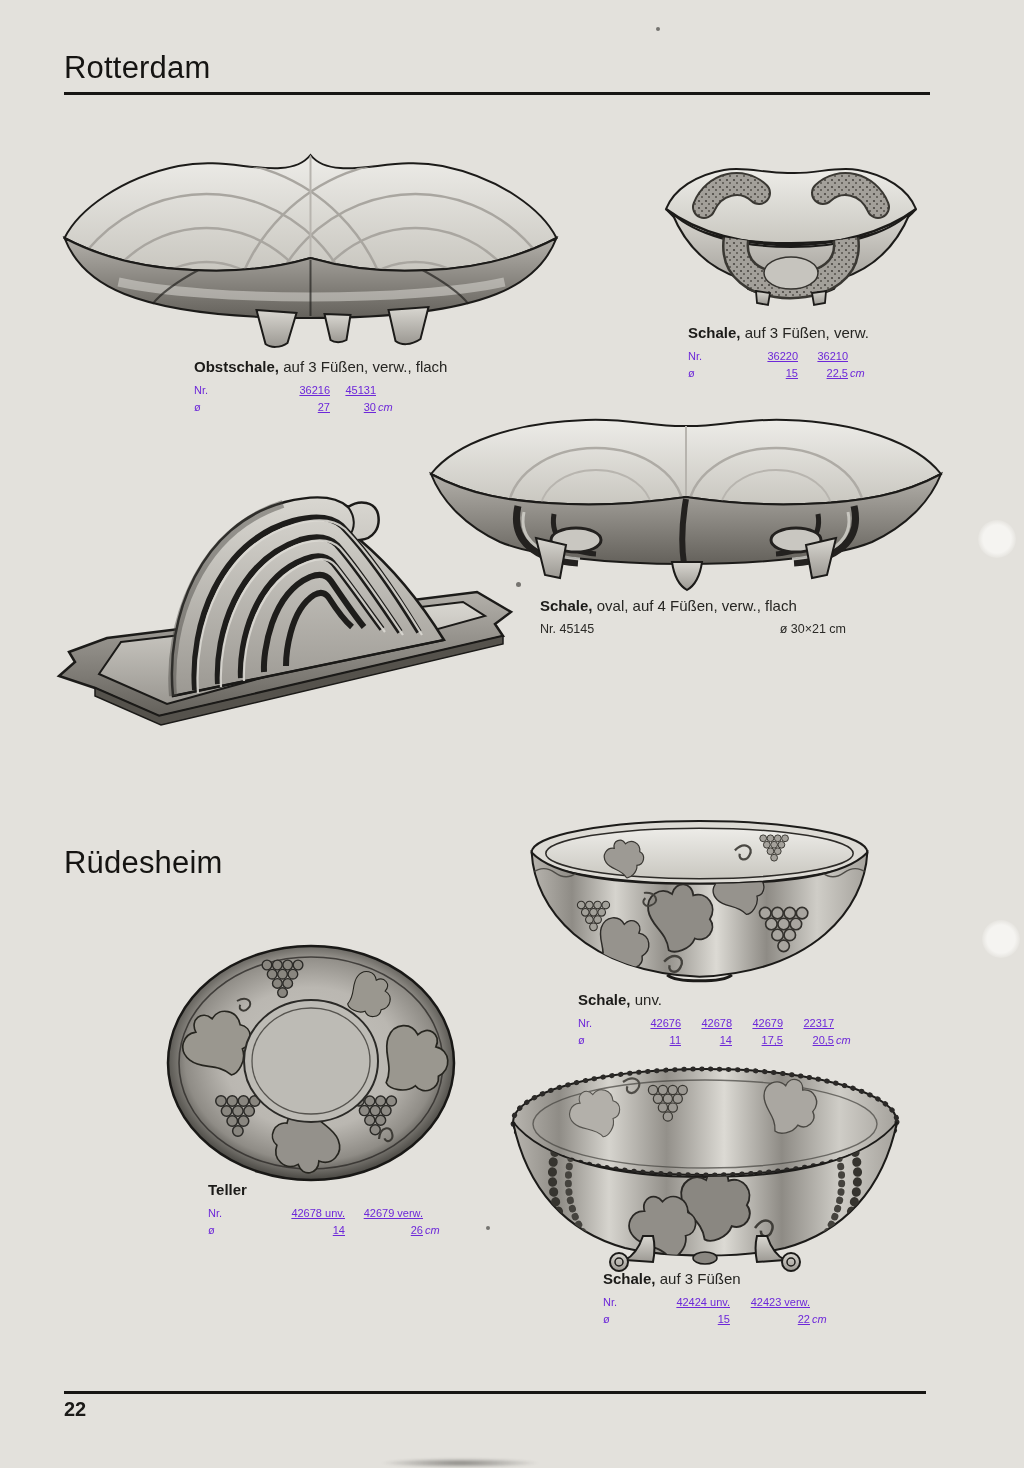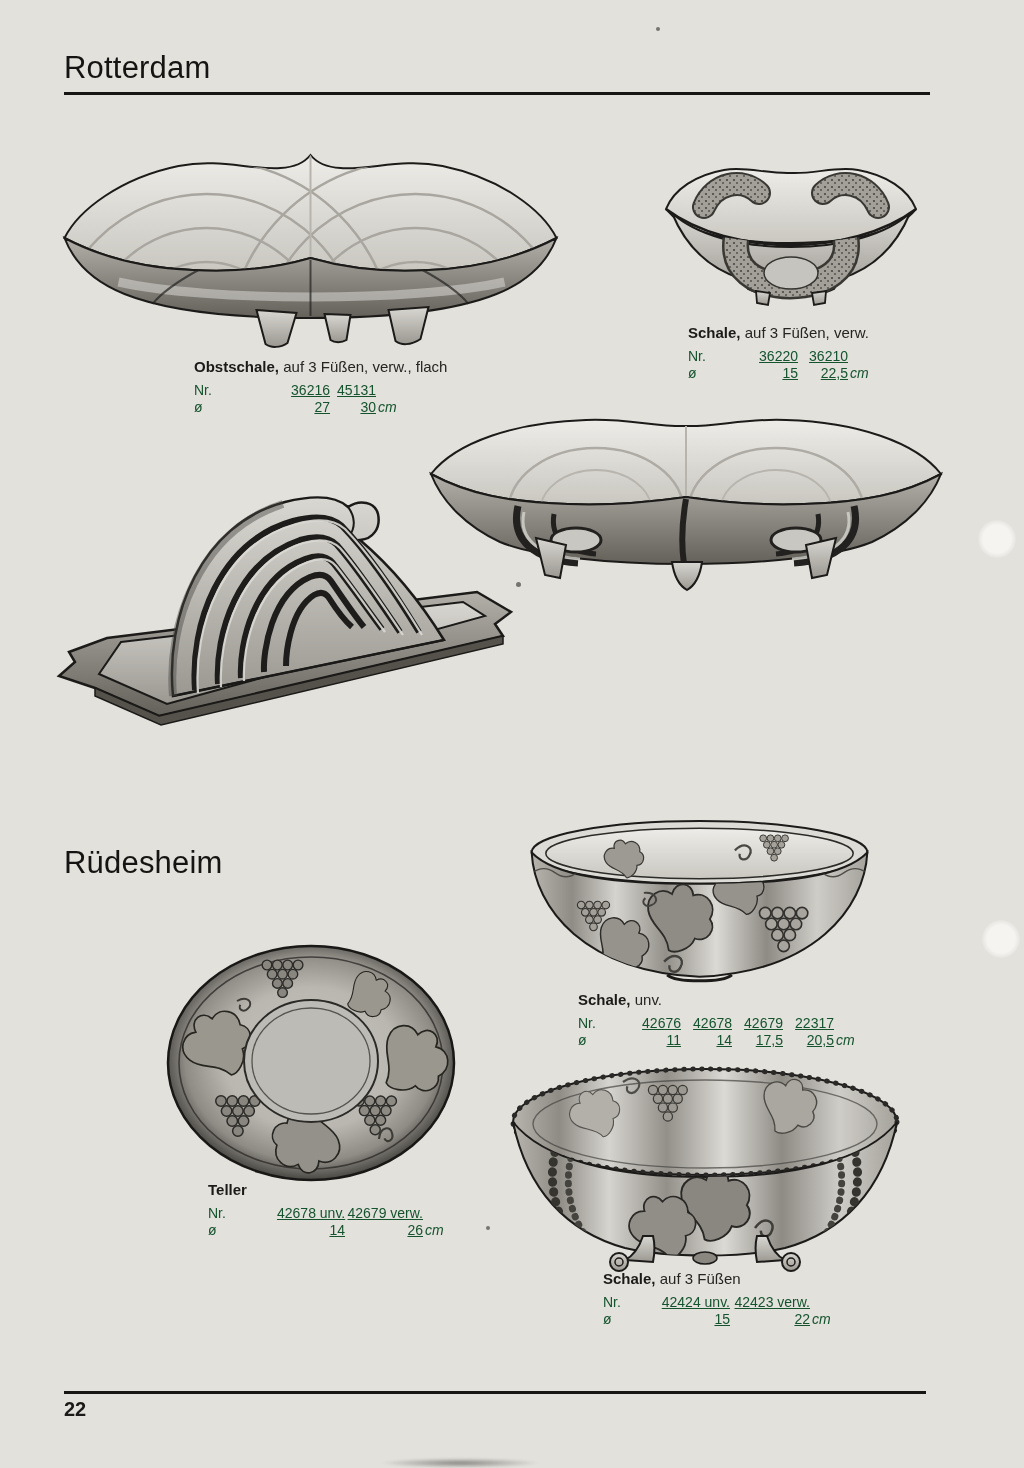--- a/index.html
+++ b/index.html
@@ -11,21 +11,21 @@
   }
   .h1{
     position:absolute;font-size:31px;font-weight:400;letter-spacing:0.2px;color:#151412;
   }
   .rule{position:absolute;height:3px;background:#171614;}
   .photo{position:absolute;}
   .photo svg{display:block;width:100%;height:100%;}
   .caption{position:absolute;}
   .cap-title{font-size:15px;margin-bottom:7px;white-space:nowrap;color:#262522;}
   .cap-title .b{font-weight:700;color:#1b1a18;}
-  .cap-row{display:grid;grid-template-columns:var(--cols);font-size:14px;line-height:17px;color:#14532d;white-space:nowrap;}
+  .cap-row{display:grid;grid-template-columns:var(--cols);font-size:11px;line-height:17px;color:#6d28d9;white-space:nowrap;}
   .cap-row .lab{text-align:left;}
   .cap-row .val{text-align:right;text-decoration:underline;}
   .cap-row .unit{text-align:left;padding-left:2px;font-style:italic;}
   .cap-line{display:flex;justify-content:space-between;font-size:12.5px;line-height:17px;color:#2b2a27;white-space:nowrap;}
   .pagenum{position:absolute;font-size:20px;font-weight:700;color:#1b1a18;}
   .punch{position:absolute;width:38px;height:38px;border-radius:50%;
     background:radial-gradient(circle, #f5f4f1 52%, rgba(245,244,241,0) 75%);}
   .speck{position:absolute;border-radius:50%;background:rgba(45,43,40,.6);}
   .smudge{position:absolute;background:radial-gradient(ellipse at center, rgba(30,28,25,.45), rgba(30,28,25,0) 70%);filter:blur(1px);}
 </style>
@@ -197,20 +197,30 @@
       <path d="M424,100 C430,128 408,144 368,147" stroke="#d6d4ce" stroke-width="3" fill="none" opacity="0.8"></path>
       <path d="M394,102 C398,126 382,140 352,142" stroke="#23211f" stroke-width="5" fill="none"></path>
       <ellipse cx="372" cy="128" rx="25" ry="12" fill="#c9c7c1" stroke="#23211f" stroke-width="3"></ellipse>
       <path d="M262,87 C258,110 257,132 260,152" stroke="#23211f" stroke-width="6" fill="none"></path>
       <path d="M112,126 L142,133 L136,166 L121,163 Z" fill="url(#gMid)" stroke="#1c1b19" stroke-width="2"></path>
       <path d="M248,150 L278,150 C276,164 270,174 263,178 C256,174 250,164 248,150 Z" fill="url(#gMid)" stroke="#1c1b19" stroke-width="2"></path>
       <path d="M412,126 L382,133 L388,166 L403,163 Z" fill="url(#gMid)" stroke="#1c1b19" stroke-width="2"></path>
     </svg>
   </div>
 
+  <div class="caption" style="left:540px;top:597px;width:306px">
+    <div class="cap-title">
+      <span class="b">Schale,</span>
+      <span>oval, auf 4 Füßen, verw., flach</span>
+    </div>
+    <div class="cap-line">
+      <span>Nr. 45145</span>
+      <span>ø 30×21 cm</span>
+    </div>
+  </div>
 
   <div class="photo" style="left:55px;top:466px;width:460px;height:262px">
     <svg viewBox="0 0 460 262">
       <path d="M52,172 L422,126 L456,146 L440,158 L448,170 L104,250 L40,222 L4,210 L20,196 L14,186 Z" fill="url(#gDark)" stroke="#1c1b19" stroke-width="2.5"></path>
       <path d="M66,176 L408,136 L430,150 L112,238 L44,208 Z" fill="url(#gMid)" stroke="#1b1a18" stroke-width="2"></path>
       <path d="M104,250 L448,170 L448,178 L106,259 L40,230 L40,222 Z" fill="#55524c" stroke="#1b1a18" stroke-width="1.5"></path>
       <path d="M118,230 C110,150 146,58 230,36 C258,29 281,30 293,41 C305,33 320,36 323,48 C326,62 318,73 305,74 C338,102 368,140 389,174 Z" fill="url(#gMid)" stroke="#1b1a18" stroke-width="2.5"></path>
       <path d="M118,230 L389,174" stroke="#1b1a18" stroke-width="2"></path>
       <path d="M118,230 C112,160 142,66 228,38" fill="none" stroke="#4a4843" stroke-width="8" opacity="0.45"></path>
       <path d="M293,41 C300,50 301,62 294,70" fill="none" stroke="#1b1a18" stroke-width="2"></path>

